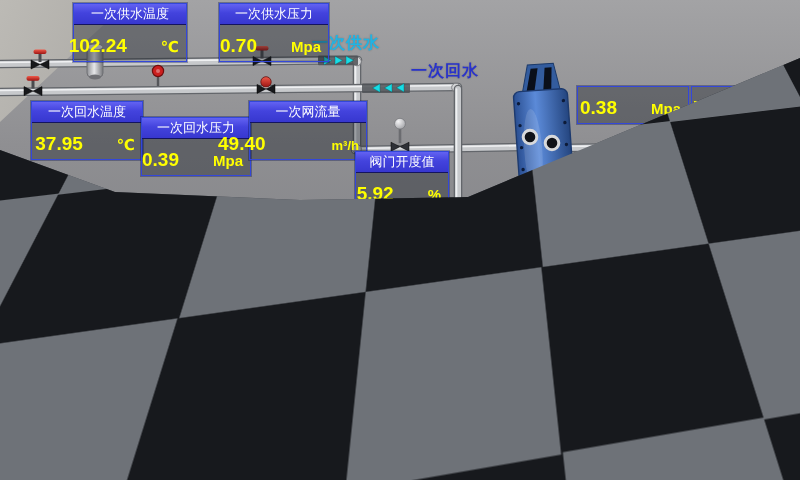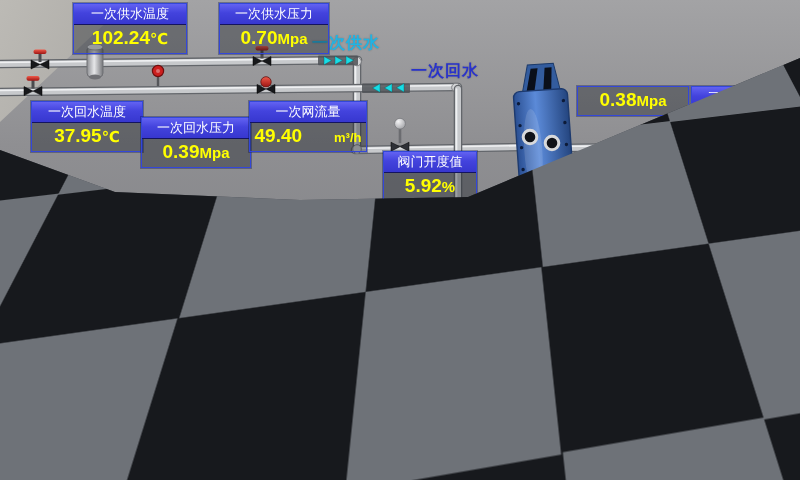--- a/index.html
+++ b/index.html
@@ -50,22 +50,22 @@
     position:absolute;border:1px solid #3347d9;box-shadow:0 0 0 1px rgba(10,16,80,.35);
     background:rgba(22,26,34,.38);
   }
   .gauge .glabel{
     display:block;height:20px;line-height:20px;text-align:center;
     background:linear-gradient(180deg,#6262f2 0%,#4343dd 45%,#3737cf 100%);
     border-bottom:1px solid #14145e;color:#ffffff;font-size:13px;
     white-space:nowrap;overflow:hidden;
   }
   .gauge .gval{
-    display:flex;align-items:baseline;justify-content:center;
-    height:26px;padding:1px 7px 1px 7px;
+    display:flex;align-items:baseline;justify-content:flex-end;
+    height:26px;padding:9px 7px 1px 7px;gap:34px;
   }
   .gauge .value{color:#ffff00;font-size:19px;font-weight:bold;line-height:24px;}
   .gauge .unit{color:#ffff00;font-size:15px;font-weight:bold;line-height:22px;}
 </style>
 </head>
 <body>
 
 <div class="scene">
 
   <div class="wall-back"></div>
@@ -391,35 +391,34 @@
         <span class="unit">Mpa</span>
       </span>
   </div>
   <div class="gauge" style="left:249px;top:101px;width:116px;">
     <span class="glabel">一次网流量</span>
     <span class="gval">
         <span class="value">49.40</span>
         <span class="unit" style="font-size:13px;margin-left:32px;">m³/h</span>
       </span>
   </div>
-  <div class="gauge" style="left:355px;top:151px;width:92px;margin-left:28px;">
+  <div class="gauge" style="left:355px;top:151px;width:92px;">
     <span class="glabel">阀门开度值</span>
     <span class="gval">
         <span class="value">5.92</span>
         <span class="unit">%</span>
       </span>
   </div>
   <div class="gauge" style="left:577px;top:86px;width:110px;">
     <span class="gval">
         <span class="value">0.38</span>
         <span class="unit">Mpa</span>
       </span>
   </div>
   <div class="gauge" style="left:691px;top:86px;width:108px;">
-    <span class="glabel">二次供水温度</span>
     <span class="gval">
         <span class="value">70.74</span>
         <span class="unit">℃</span>
       </span>
   </div>
   <div class="gauge" style="left:577px;top:242px;width:110px;">
     <span class="glabel">补水泵频率</span>
     <span class="gval">
         <span class="value">0.27</span>
         <span class="unit">Mpa</span>

